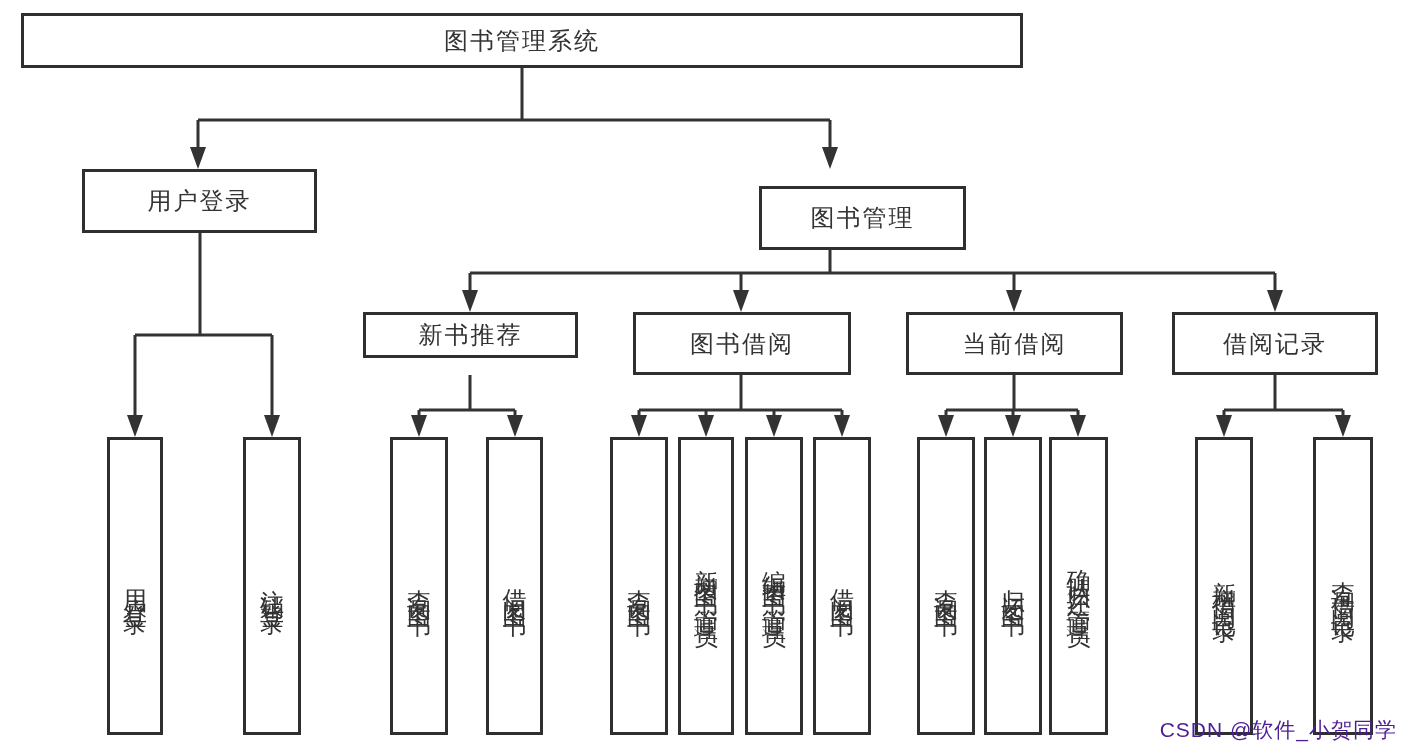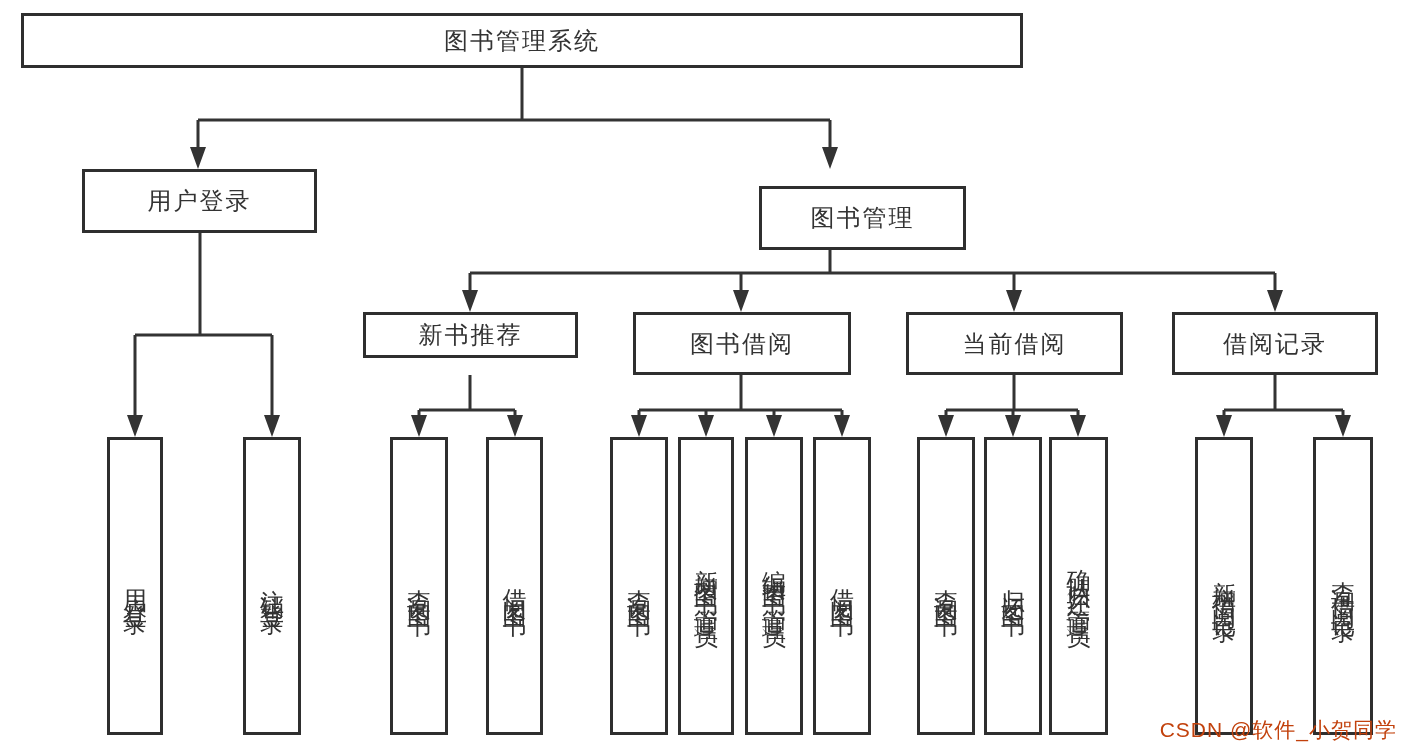--- a/index.html
+++ b/index.html
@@ -53,21 +53,21 @@
     font-size: 24px;
     line-height: 1;
     letter-spacing: 8px;
     white-space: nowrap;
   }
   .watermark {
     position: absolute;
     top: 716px;
     right: 8px;
     font-size: 21px;
-    color: #c2410c;
+    color: #4c1d95;
     letter-spacing: 1px;
     z-index: 5;
     white-space: nowrap;
   }
 </style>
 </head>
 <body>
 
 <div class="canvas">
 

